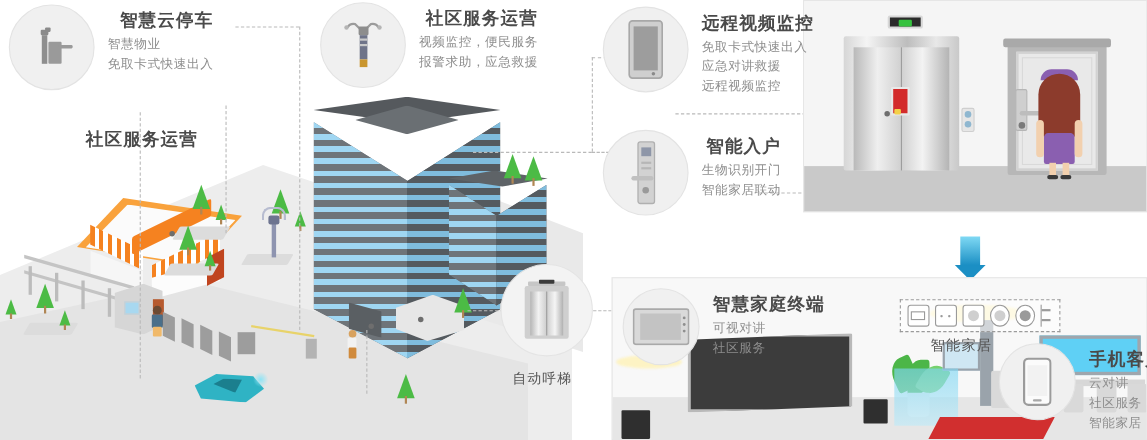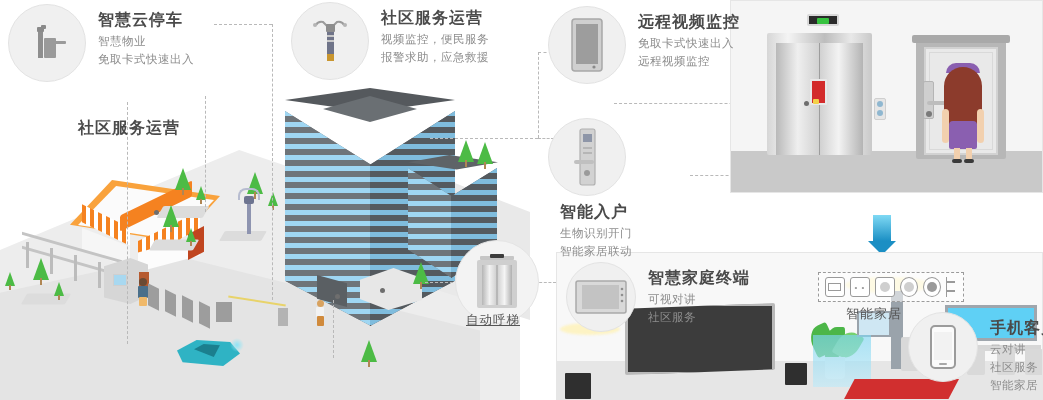--- a/index.html
+++ b/index.html
@@ -17,21 +17,21 @@
   .ico-circle {
     width: 78px; height: 78px; border-radius: 50%;
     background: #f0f0f0; border: 1px solid #e3e3e3;
     display: flex; align-items: center; justify-content: center;
     flex: none;
   }
   .ico-circle.sm { width: 70px; height: 70px; }
   .txt { padding-left: 12px; padding-top: 6px; }
   .txt h3 {
     font-size: 16px; font-weight: bold; color: #4a4a4a;
-    letter-spacing: 1px; line-height: 1.2; white-space: nowrap;
+    letter-spacing: 1px; line-height: 1.2; white-space: nowrap; text-align: right;
   }
   .txt p {
     font-size: 11.5px; color: #8d8d8d; line-height: 1.55;
     letter-spacing: .5px; white-space: nowrap; margin-top: 4px;
   }
   .txt p span { display: block; }
   .cap {
     position: absolute; font-size: 12.5px; color: #555;
     letter-spacing: 1px; white-space: nowrap;
   }
@@ -529,26 +529,27 @@
       <svg width="34" height="56" viewBox="0 0 34 56" aria-hidden="true">
         <rect x="2" y="2" width="30" height="52" rx="3" fill="#cfcfcf" stroke="#a8a8a8" stroke-width="1.5"></rect>
         <rect x="6" y="7" width="22" height="40" fill="#9d9d9d"></rect>
         <circle cx="24" cy="50" r="1.6" fill="#8a8a8a"></circle>
       </svg>
     </div>
     <div class="txt">
       <h3>远程视频监控</h3>
       <p>
         <span>免取卡式快速出入</span>
+        <span>应急对讲救援</span>
         <span>远程视频监控</span>
       </p>
     </div>
   </div>
 
-  <div class="callout" style="left:548px;top:118px;flex-direction:column;">
+  <div class="callout" style="left:548px;top:118px;">
     <div class="ico-circle">
       <svg width="30" height="60" viewBox="0 0 30 60" aria-hidden="true">
         <rect x="8" y="2" width="15" height="56" rx="2" fill="#d2d2d2" stroke="#b0b0b0" stroke-width="1.2"></rect>
         <rect x="11" y="7" width="9" height="8" fill="#8e96a8"></rect>
         <rect x="11" y="20" width="9" height="2" fill="#b6b6b6"></rect>
         <rect x="11" y="25" width="9" height="2" fill="#b6b6b6"></rect>
         <rect x="2" y="33" width="20" height="4" rx="2" fill="#c0c0c0"></rect>
         <circle cx="15" cy="46" r="3" fill="#9a9a9a"></circle>
       </svg>
     </div>
@@ -618,15 +619,15 @@
           <stop offset="25%" stop-color="#f2f2f2"></stop>
           <stop offset="50%" stop-color="#cdcdcd"></stop>
           <stop offset="75%" stop-color="#f5f5f5"></stop>
           <stop offset="100%" stop-color="#b0b0b0"></stop>
         </linearGradient>
       </defs>
       <rect x="22.5" y="11" width="1" height="40" fill="#9d9d9d"></rect>
       <rect x="16" y="0" width="14" height="4" rx="1" fill="#3b3b3b"></rect>
     </svg>
   </div>
-  <div class="cap" style="left:466px;top:312px;text-decoration:underline;">自动呼梯</div>
+  <div class="cap" style="left:466px;top:336px;">自动呼梯</div>
 
 </div>
 
 </body></html>

